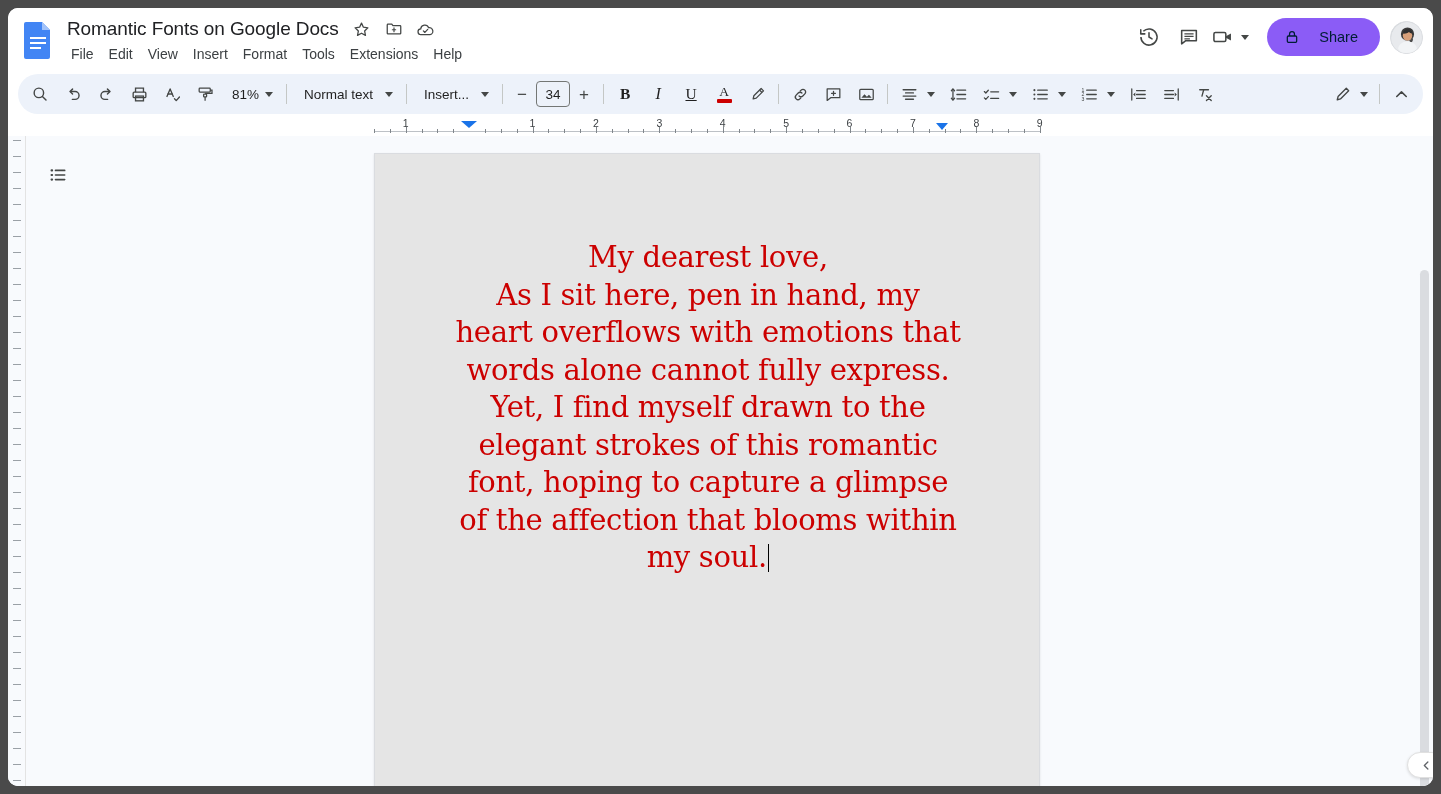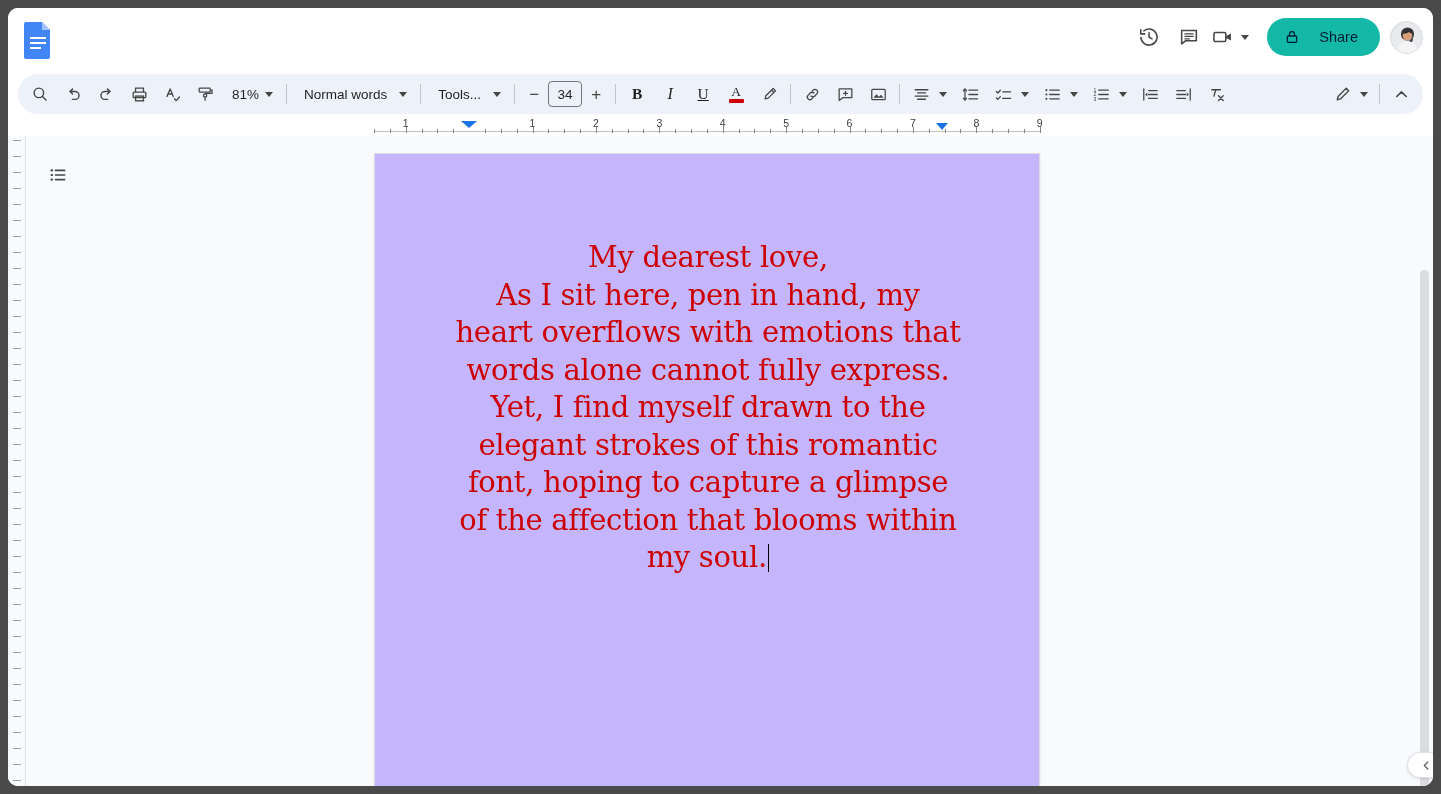--- a/index.html
+++ b/index.html
@@ -62,21 +62,21 @@
     display: flex; align-items: center; justify-content: center;
     cursor: pointer;
   }
   .meet-group {
     display: flex; align-items: center; height: 40px;
     padding: 0 4px 0 2px; border-radius: 20px; cursor: pointer;
   }
   .share-btn {
     display: flex; align-items: center; gap: 19px;
     height: 38px; padding: 0 22px 0 17px;
-    background: #14b8a6; border-radius: 19px;
+    background: #8b5cf6; border-radius: 19px;
     margin-left: 10px; margin-right: 10px;
     cursor: pointer; border: none;
   }
   .share-label { font-size: 14.5px; color: #001d35; font-weight: 500; }
   .avatar {
     width: 33px; height: 33px; border-radius: 50%;
     overflow: hidden; cursor: pointer;
     border: 1px solid #dadce0;
     background: #cfd4d8;
     position: relative;
@@ -227,21 +227,21 @@
   .outline-btn {
     position: absolute; left: 33px; top: 22px;
     width: 34px; height: 34px;
     display: flex; align-items: center; justify-content: center;
     border-radius: 50%; cursor: pointer;
   }
 
   .page {
     position: absolute; left: 366px; top: 17px;
     width: 666px; height: 640px;
-    background: #c4b5fd;
+    background: #e5e5e5;
     border: 1px solid #dadce0;
     box-shadow: 0 1px 2px rgba(60,64,67,.12);
   }
   .doc-text {
     position: absolute;
     left: 80px; top: 85px; width: 506px;
     text-align: center;
     font-family: "DejaVu Serif", "Liberation Serif", serif;
     font-size: 29px;
     line-height: 37.5px;
@@ -290,21 +290,54 @@
     <div class="docs-logo">
       <svg width="36" height="40" viewBox="0 0 36 40">
         <path d="M6 2h16l8 8v27a2 2 0 0 1-2 2H6a2 2 0 0 1-2-2V4a2 2 0 0 1 2-2z" fill="#4285f4"></path>
         <path d="M22 2l8 8h-8V2z" fill="#a1c2fa"></path>
         <rect x="10" y="17" width="16" height="2" fill="#fff"></rect>
         <rect x="10" y="22" width="16" height="2" fill="#fff"></rect>
         <rect x="10" y="27" width="11" height="2" fill="#fff"></rect>
       </svg>
     </div>
 
-
+    <div class="title-row">
+      <div class="doc-title">Romantic Fonts on Google Docs</div>
+
+      <div class="title-icon">
+        <svg width="17" height="17" viewBox="0 0 24 24" fill="none" stroke="#444746" stroke-width="1.8" stroke-linejoin="round">
+          <path d="M12 3l2.7 5.8 6.3.8-4.6 4.4 1.2 6.3L12 17.3 6.4 20.3l1.2-6.3L3 9.6l6.3-.8L12 3z"></path>
+        </svg>
+      </div>
+
+      <div class="title-icon">
+        <svg width="18" height="18" viewBox="0 0 24 24" fill="none" stroke="#444746" stroke-width="1.7">
+          <path d="M3 6.5a1 1 0 0 1 1-1h5l1.6 2H20a1 1 0 0 1 1 1v9a1 1 0 0 1-1 1H4a1 1 0 0 1-1-1v-11z"></path>
+          <path d="M12 10.5v5M9.8 13h4.4" stroke-width="1.6" stroke-linecap="round"></path>
+        </svg>
+      </div>
+
+      <div class="title-icon">
+        <svg width="19" height="19" viewBox="0 0 24 24" fill="none" stroke="#444746" stroke-width="1.6">
+          <path d="M6.5 18.5A3.7 3.7 0 0 1 6 11.1a5.2 5.2 0 0 1 10-1.4 3.9 3.9 0 0 1 1.6 8.8H6.5z"></path>
+          <path d="M9.3 13.8l1.9 1.9 3.6-3.8" stroke-linecap="round" stroke-linejoin="round"></path>
+        </svg>
+      </div>
+    </div>
+
+    <div class="menubar">
+      <div class="menu-item">File</div>
+      <div class="menu-item">Edit</div>
+      <div class="menu-item">View</div>
+      <div class="menu-item">Insert</div>
+      <div class="menu-item">Format</div>
+      <div class="menu-item">Tools</div>
+      <div class="menu-item">Extensions</div>
+      <div class="menu-item">Help</div>
+    </div>
 
     <div class="header-right">
       <div class="hdr-btn">
         <svg width="22" height="22" viewBox="0 0 24 24" fill="none" stroke="#444746" stroke-width="1.7">
           <path d="M3.2 12a8.8 8.8 0 1 0 2.6-6.2"></path>
           <path d="M3 4.2V8.6h4.4" stroke-linecap="round" stroke-linejoin="round"></path>
           <path d="M12 7.3V12l3.3 2" stroke-linecap="round"></path>
         </svg>
       </div>
 
@@ -395,28 +428,28 @@
 
       <div class="tb-gap"></div>
       <div class="zoom-ctl">
         <span class="zoom-val">81%</span>
         <span class="caret"></span>
       </div>
 
       <div class="tb-sep"></div>
 
       <div class="style-ctl">
-        <span class="style-val">Normal words</span>
+        <span class="style-val">Normal text</span>
         <span class="caret" style="margin-left:12px"></span>
       </div>
 
       <div class="tb-sep"></div>
 
       <div class="font-ctl">
-        <span class="font-val">Tools...</span>
+        <span class="font-val">Insert...</span>
         <span class="caret" style="margin-left:12px"></span>
       </div>
 
       <div class="tb-sep"></div>
 
       <div class="fs-group">
         <div class="fs-pm">−</div>
         <div class="fs-box">34</div>
         <div class="fs-pm">+</div>
       </div>

